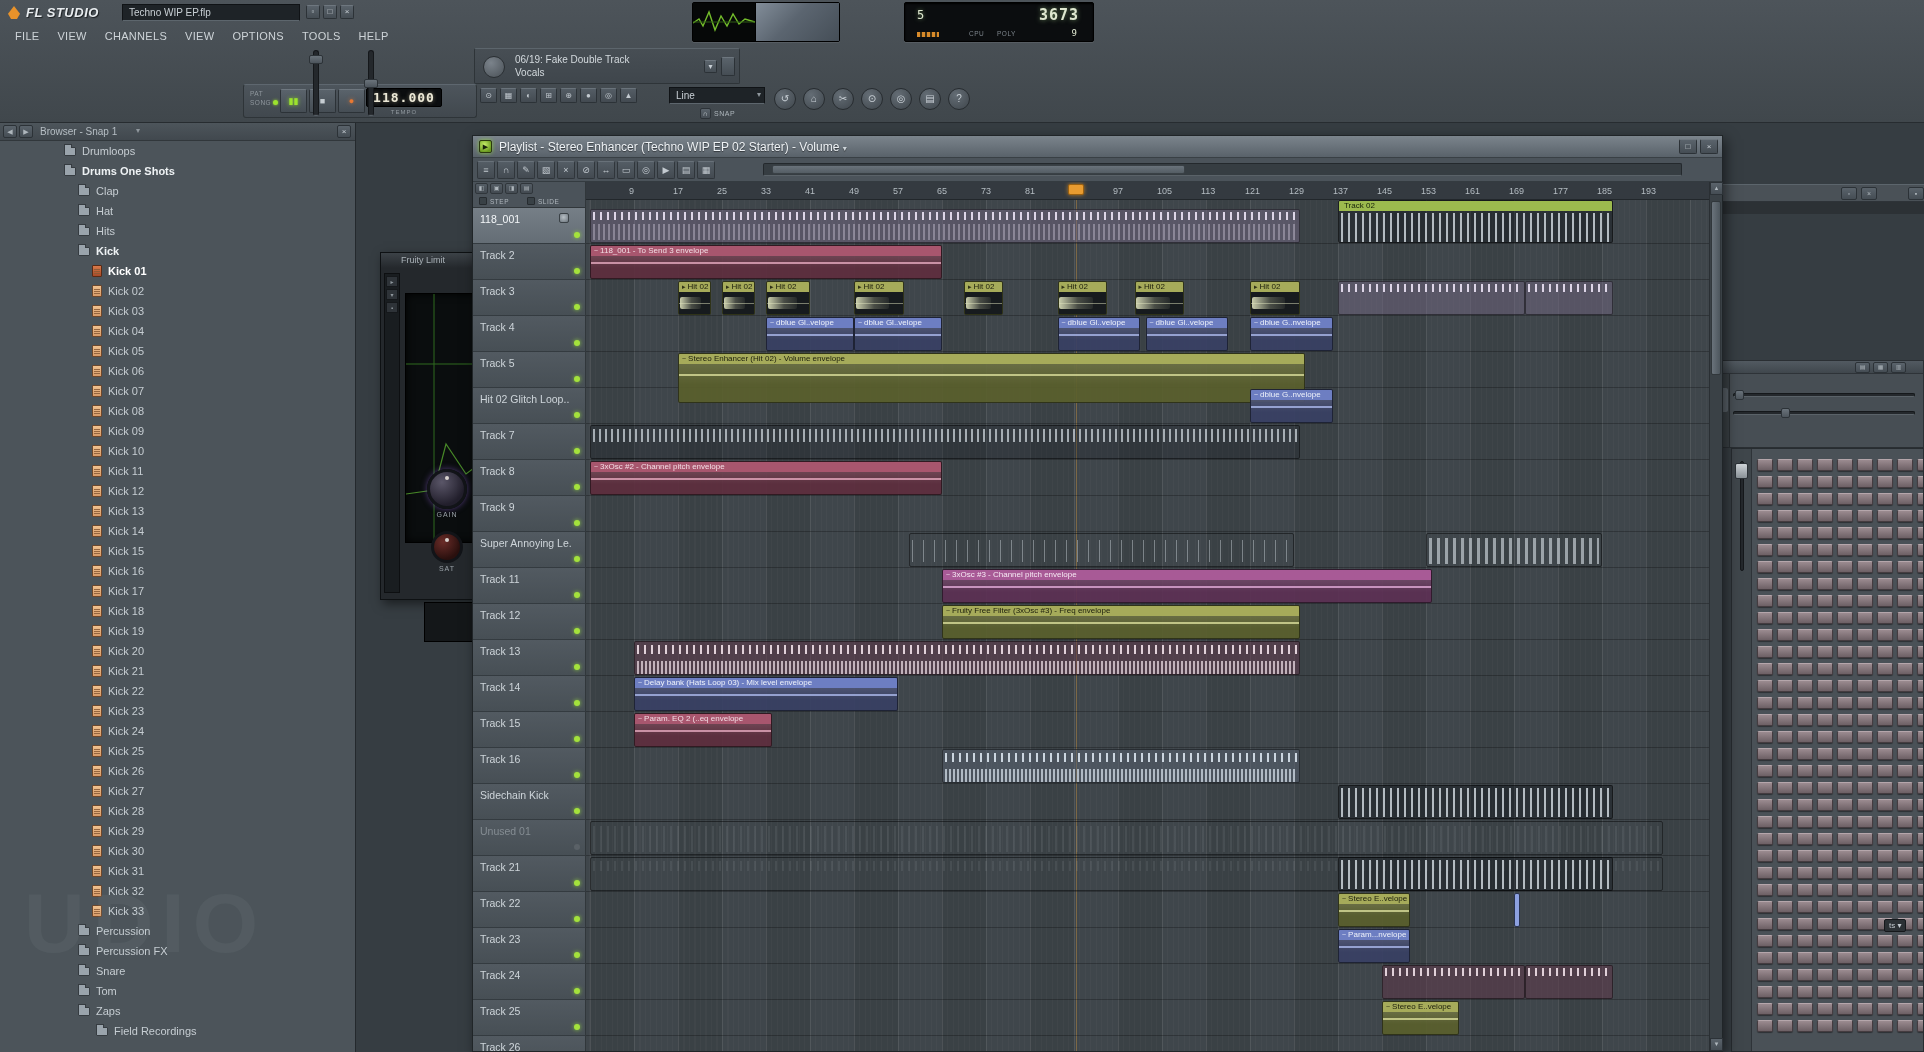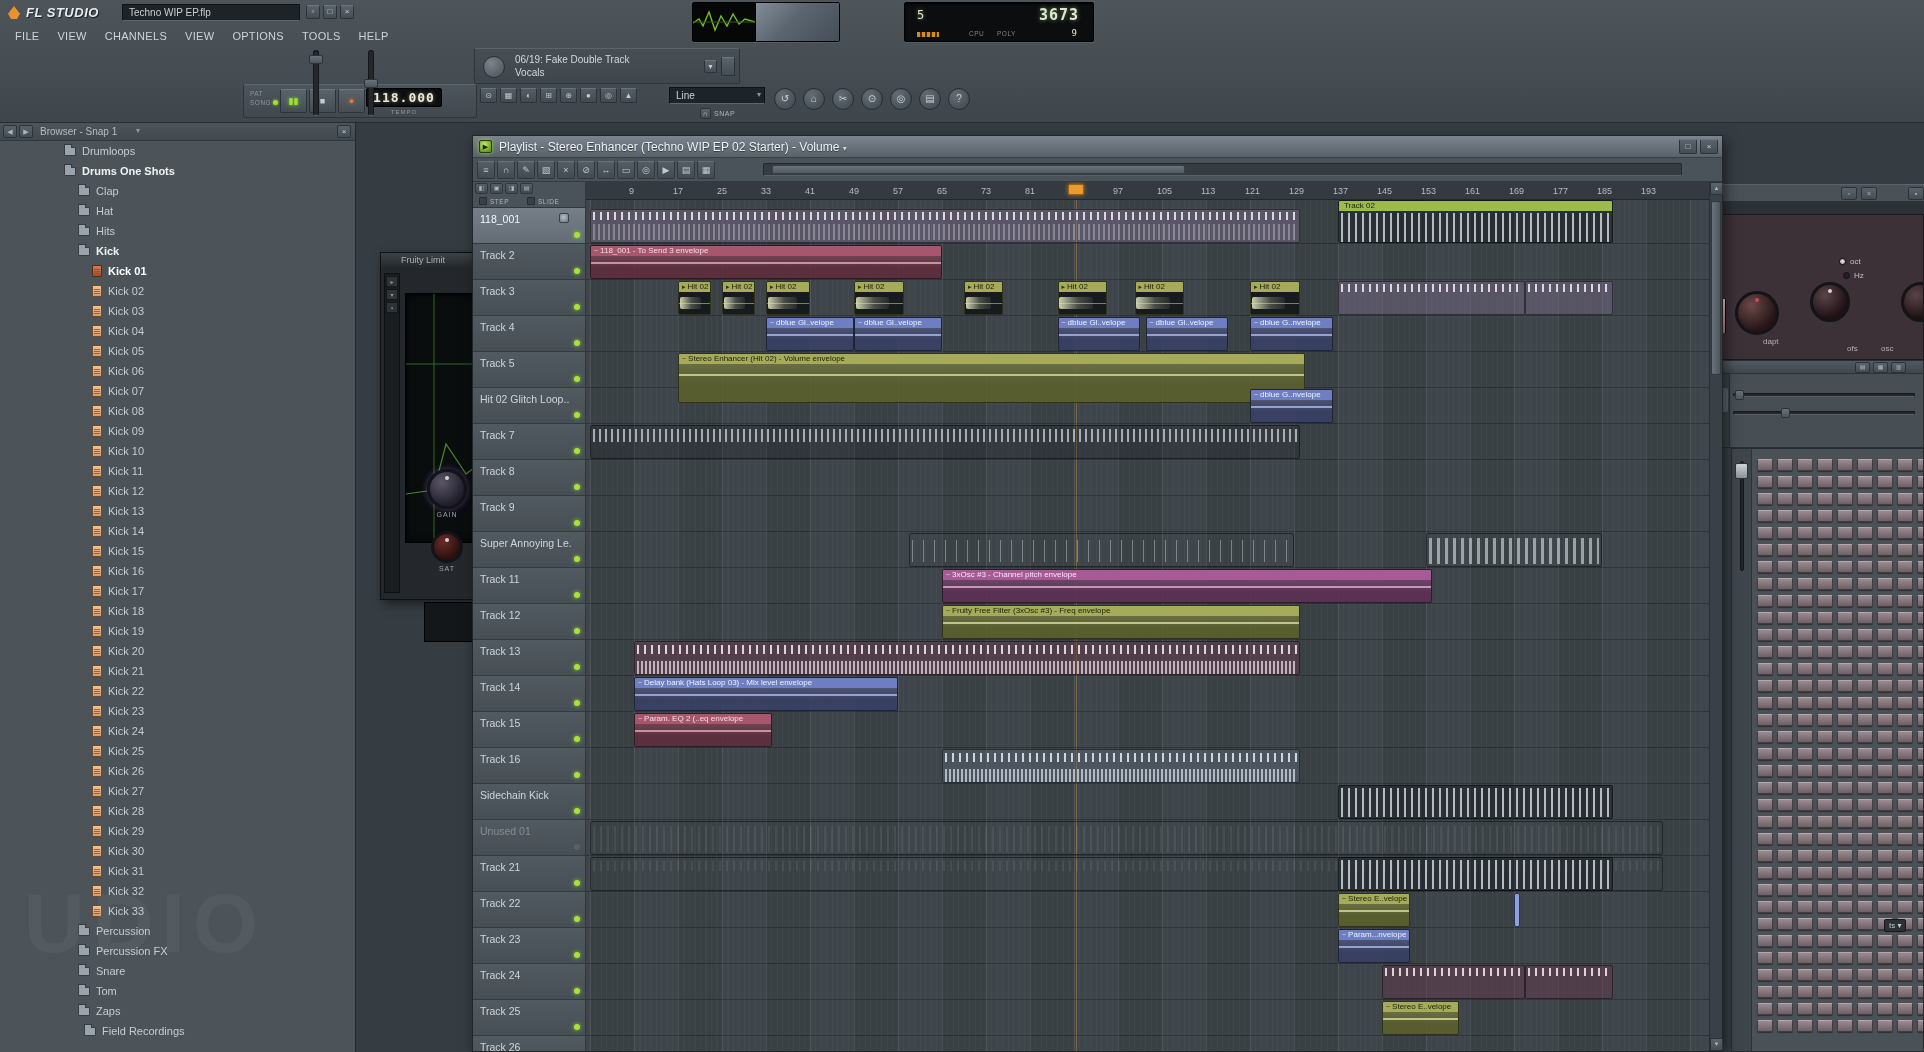--- a/index.html
+++ b/index.html
@@ -540,21 +540,21 @@
           <div class="br-label">Snare</div>
         </div>
         <div class="br-row" style="padding-left: 78px;">
           <div class="ic-folder"></div>
           <div class="br-label">Tom</div>
         </div>
         <div class="br-row" style="padding-left: 78px;">
           <div class="ic-folder"></div>
           <div class="br-label">Zaps</div>
         </div>
-        <div class="br-row" style="padding-left: 84px;">
+        <div class="br-row" style="padding-left: 64px; margin-left: 32px;">
           <div class="ic-folder"></div>
           <div class="br-label">Field Recordings</div>
         </div>
       </div>
     <div class="watermark">UDIO</div>
   </div>
 
   <div class="limiter">
     <span class="lim-ic"></span>
     <div class="lim-title">Fruity Limit</div>
@@ -581,41 +581,20 @@
   </div>
   <div class="frag"></div>
 
   <div class="rw-a">
       <div class="rw-abtn" style="left: 118px;">▫</div>
       <div class="rw-abtn" style="left: 138px;">×</div>
       <div class="rw-abtn" style="left: 185px;">▪</div>
     </div>
   <div class="rw-gap"></div>
 
-  <div class="rw-b">
-    <div class="knob" style="left:16px;top:76px;width:44px;height:44px;background:radial-gradient(circle at 35% 30%,#6a4a48,#241416 70%);">
-      <span class="knob-dot" style="background:#d84848;"></span>
-    </div>
-    <div class="knob" style="left:91px;top:67px;width:40px;height:40px;background:radial-gradient(circle at 35% 30%,#5a4448,#201114 70%);">
-      <span class="knob-dot"></span>
-    </div>
-    <div class="knob" style="left:182px;top:67px;width:40px;height:40px;background:radial-gradient(circle at 35% 30%,#5a4448,#201114 70%);"></div>
-    <div class="radio" style="left:120px;top:42px;">
-      <span class="radio-dot on"></span>
-      <span>oct</span>
-    </div>
-    <div class="radio" style="left:124px;top:56px;">
-      <span class="radio-dot"></span>
-      <span>Hz</span>
-    </div>
-    <span class="pink-sliver"></span>
-    <span class="rwb-label" style="left:44px;top:122px;">dapt</span>
-    <span class="rwb-label" style="left:128px;top:129px;">ofs</span>
-    <span class="rwb-label" style="left:162px;top:129px;">osc</span>
-  </div>
 
   <div class="rw-c">
     <div class="rwc-title">
         <div class="rwc-btn" style="left: 136px;">▤</div>
         <div class="rwc-btn" style="left: 154px;">▦</div>
         <div class="rwc-btn" style="left: 172px;">▥</div>
       </div>
     <div class="rwc-scroll">
       <div class="rwc-thumb"></div>
     </div>
@@ -1274,20 +1253,27 @@
               <div class="clip-ic">~</div>
               <div class="bar-t">dblue G..nvelope</div>
             </div>
             <div class="body"></div>
           </div>
           <div class="clip kind-pat c-gray" style="left: 4px; width: 709.5px; top: 243px; height: 34px;">
             <div class="body">
               <div class="tex" style="top: 3px; height: 13px; opacity: 0.8; background: repeating-linear-gradient(90deg, var(--tx) 0 2px, transparent 2px 6px);"></div>
             </div>
           </div>
+          <div class="clip kind-auto c-pink haslabel" style="left: 4px; width: 352px; top: 279px; height: 34px;">
+            <div class="bar">
+              <div class="clip-ic">~</div>
+              <div class="bar-t">3xOsc #2 - Channel pitch envelope</div>
+            </div>
+            <div class="body"></div>
+          </div>
           <div class="clip kind-pat c-clear" style="left: 323px; width: 385px; top: 351px; height: 34px;">
             <div class="body">
               <div class="tex" style="top: 6px; height: 22px; opacity: 0.55; background: repeating-linear-gradient(90deg, var(--tx) 0 1.5px, transparent 1.5px 11px);"></div>
             </div>
           </div>
           <div class="clip kind-pat c-clear" style="left: 840px; width: 176px; top: 351px; height: 34px;">
             <div class="body">
               <div class="tex" style="top: 4px; height: 26px; opacity: 0.8; background: repeating-linear-gradient(90deg, var(--tx) 0 3px, transparent 3px 8px);"></div>
             </div>
           </div>

